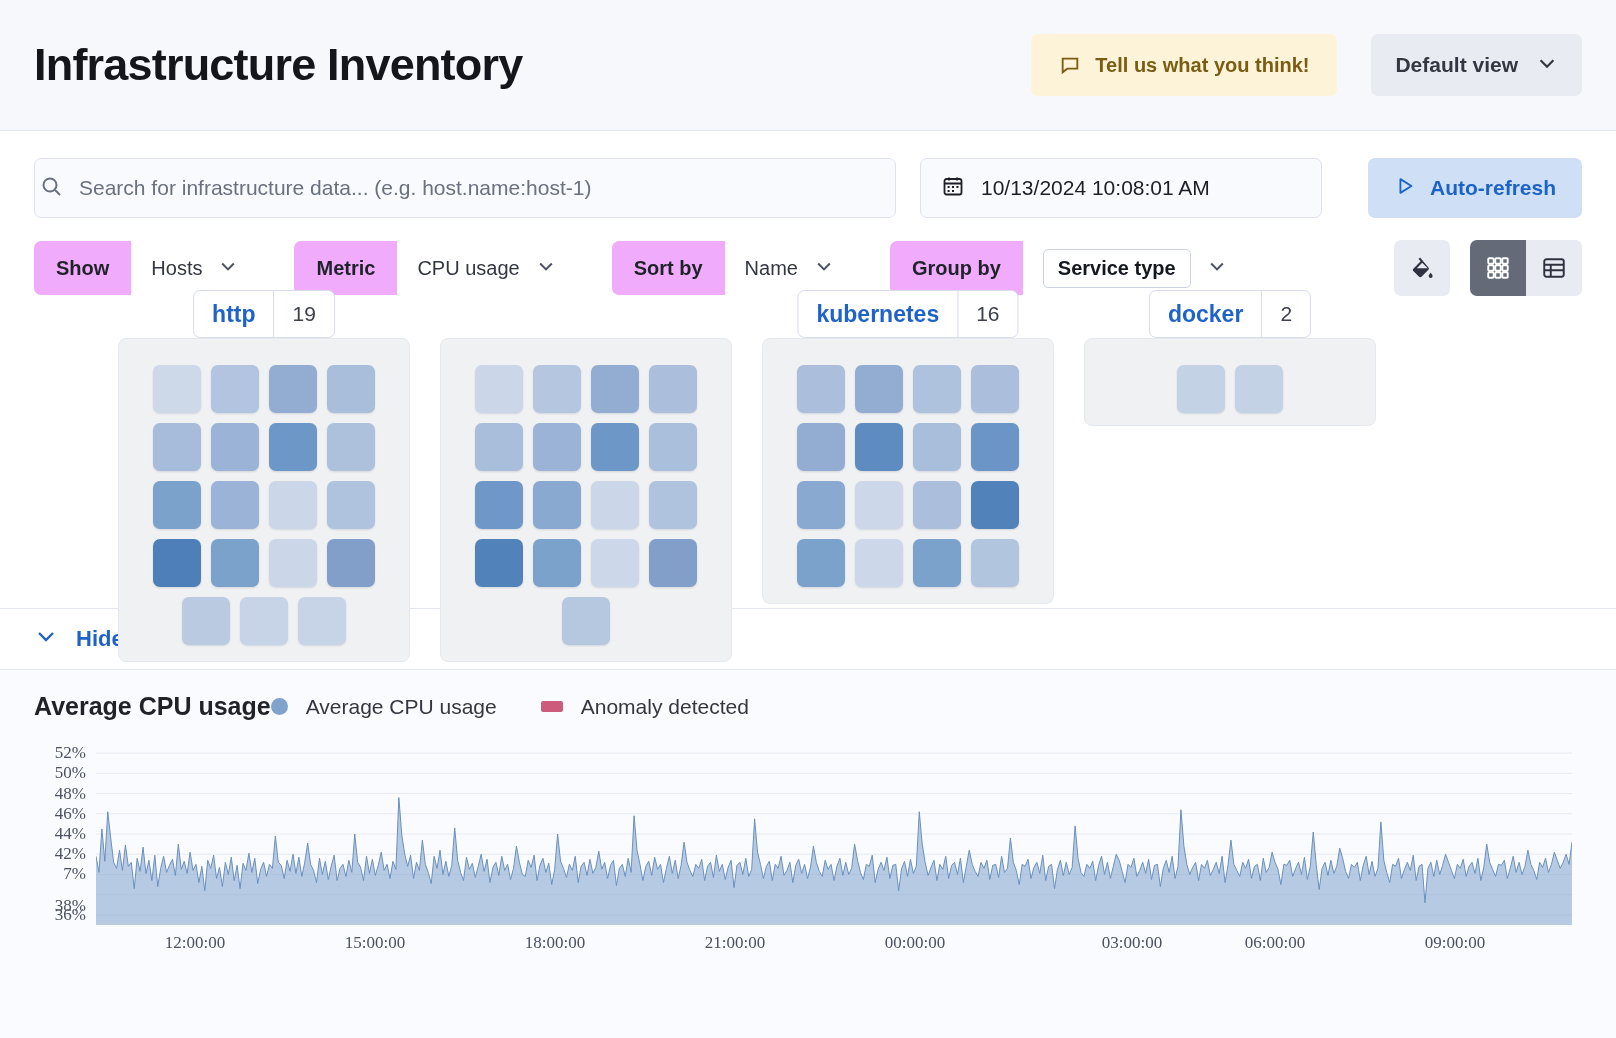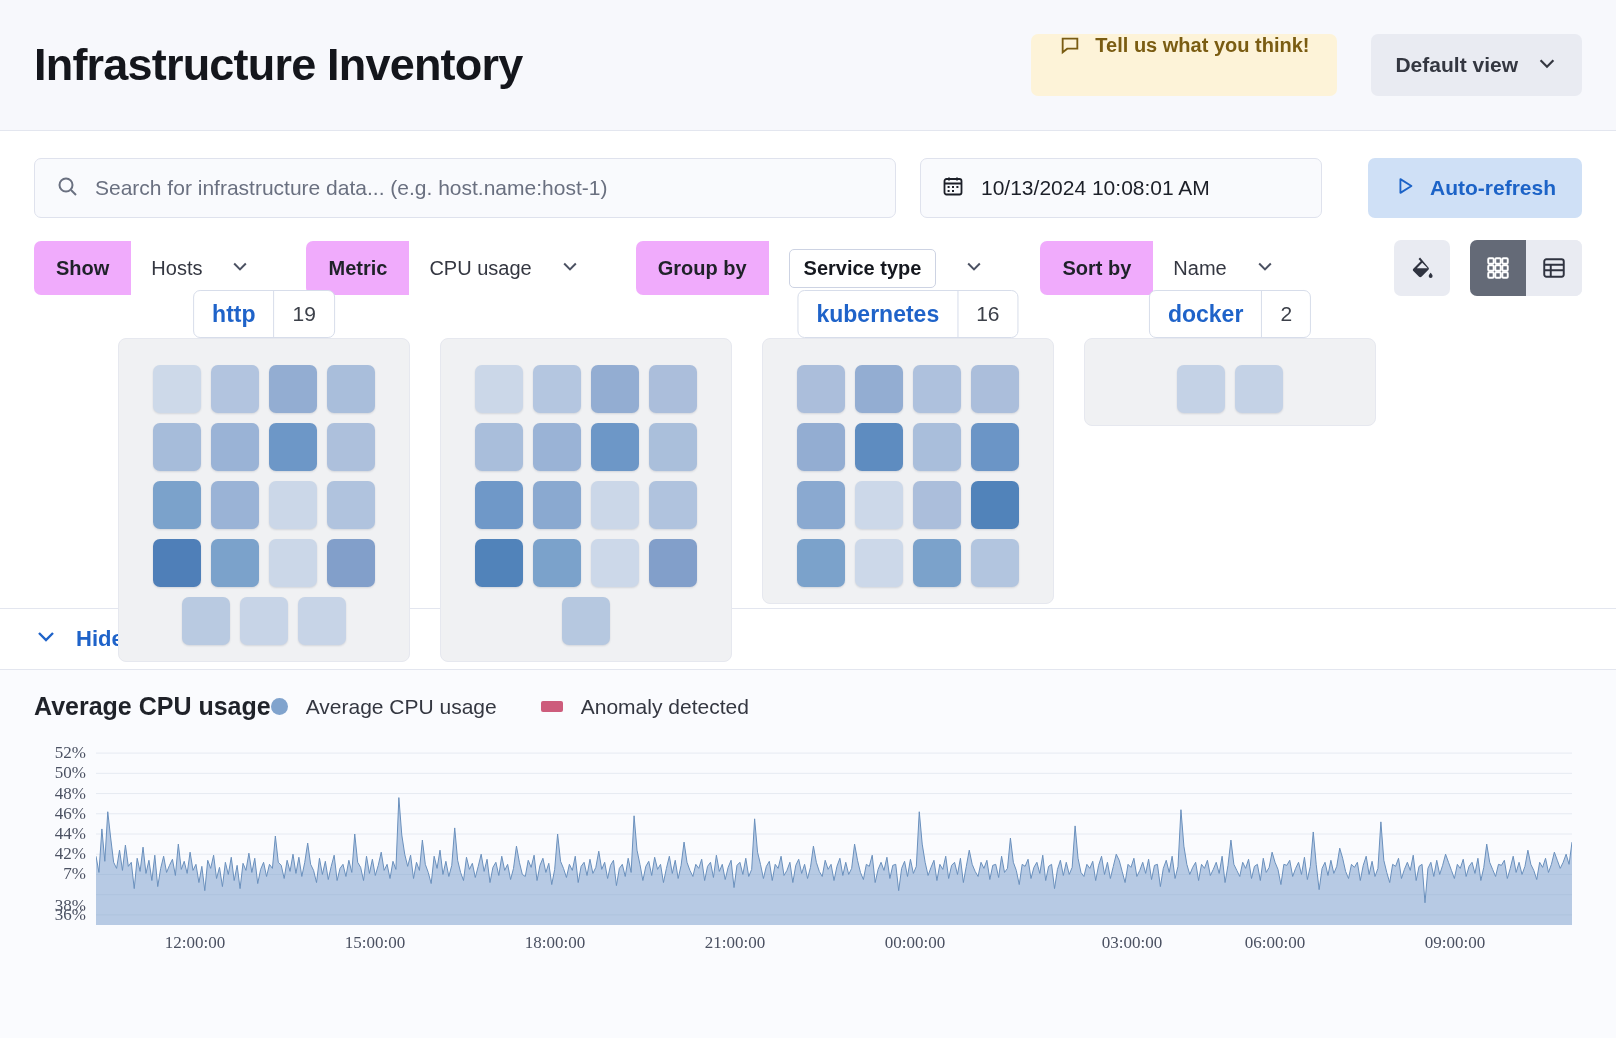--- a/index.html
+++ b/index.html
@@ -22,41 +22,41 @@
   }
   .page-title {
     font-size:45px; font-weight:700; letter-spacing:-0.8px; color:#14161c;
     line-height:1.1;
   }
   .header-right { display:flex; align-items:center; gap:34px; }
   .feedback-btn {
     background:#fdf3d8; color:#7a5c12;
     border:none; border-radius:7px;
     height:62px; padding:0 28px;
-    display:flex; align-items:flex-start; gap:14px;
+    display:flex; align-items:center; gap:14px;
     font-size:20px; font-weight:700; cursor:pointer;
     font-family:inherit;
   }
   .feedback-btn .ic { display:flex; }
   .view-btn {
     background:#e9ebf2; color:#343741;
     border:none; border-radius:7px;
     height:62px; padding:0 24px;
     display:flex; align-items:center; gap:18px;
     font-size:21px; font-weight:600; cursor:pointer;
     font-family:inherit;
   }
 
   
   .controls { padding:27px 34px 0 34px; background:#fff; }
   .row1 { display:flex; align-items:center; gap:24px; }
   .searchbox {
     flex:0 0 862px; height:60px;
     background:#f9fafd; border:1px solid #dfe2ed; border-radius:7px;
-    display:flex; align-items:center; gap:16px; padding:0 20px;
+    display:flex; align-items:center; gap:16px; padding:0 4px;
   }
   .searchbox input {
     border:none; outline:none; background:transparent;
     font-size:21px; font-family:inherit; color:#34384a; width:100%;
   }
   .searchbox input::placeholder { color:#6a7080; }
   .datebox {
     flex:0 0 402px; height:60px;
     background:#f9fafd; border:1px solid #dfe2ed; border-radius:7px;
     display:flex; align-items:center; gap:16px; padding:0 20px;
@@ -73,21 +73,21 @@
   .row2 { display:flex; align-items:center; margin-top:22px; gap:0; }
   .filter-group { display:flex; align-items:center; margin-right:36px; }
   .fg-label {
     background:#f0abfc; color:#1f2229;
     font-size:20px; font-weight:700;
     height:54px; display:flex; align-items:center; padding:0 22px;
     border-radius:7px 0 0 7px;
   }
   .fg-value {
     background:#fff; height:54px; display:flex; align-items:center;
-    gap:28px; padding:0 20px; font-size:20px; color:#343741;
+    gap:16px; padding:0 20px; font-size:20px; color:#343741;
     border-radius:0 7px 7px 0; cursor:pointer;
   }
   .fg-value.boxed .vtext {
     border:1px solid #cdd3e3; border-radius:5px;
     padding:7px 14px; font-weight:700; color:#15181f; background:#fff;
   }
   .row2-right { margin-left:auto; display:flex; align-items:center; gap:20px; }
   .icon-btn {
     width:56px; height:56px; border-radius:7px; background:#e9ebf2;
     display:flex; align-items:center; justify-content:center; cursor:pointer; border:none;
@@ -233,35 +233,35 @@
           <span class="vtext">CPU usage</span>
           <span>
             <svg width="20" height="20" viewBox="0 0 24 24" fill="none" stroke="#4b5162" stroke-width="2.4">
                 <path d="M5 9l7 7 7-7"></path>
               </svg>
           </span>
         </span>
       </div>
 
       <div class="filter-group">
-        <span class="fg-label">Group by</span>
-        <span class="fg-value boxed">
-          <span class="vtext">Service type</span>
+        <span class="fg-label">Sort by</span>
+        <span class="fg-value">
+          <span class="vtext">Name</span>
           <span>
             <svg width="20" height="20" viewBox="0 0 24 24" fill="none" stroke="#4b5162" stroke-width="2.4">
                 <path d="M5 9l7 7 7-7"></path>
               </svg>
           </span>
         </span>
       </div>
 
       <div class="filter-group">
-        <span class="fg-label">Sort by</span>
-        <span class="fg-value">
-          <span class="vtext">Name</span>
+        <span class="fg-label">Group by</span>
+        <span class="fg-value boxed">
+          <span class="vtext">Service type</span>
           <span>
             <svg width="20" height="20" viewBox="0 0 24 24" fill="none" stroke="#4b5162" stroke-width="2.4">
                 <path d="M5 9l7 7 7-7"></path>
               </svg>
           </span>
         </span>
       </div>
 
       <div class="row2-right">
         <button class="icon-btn">

